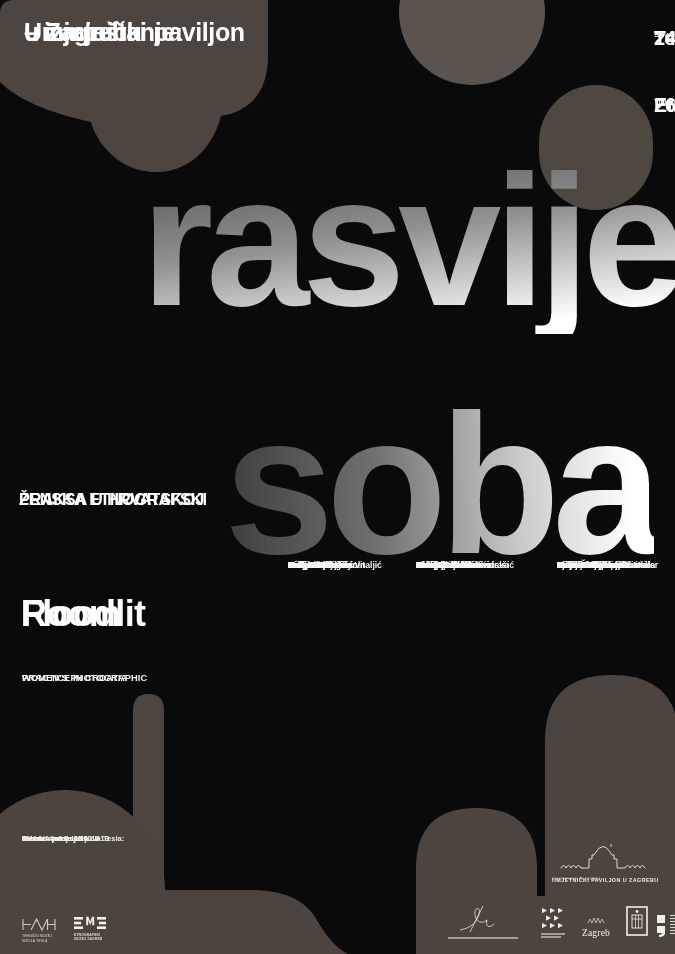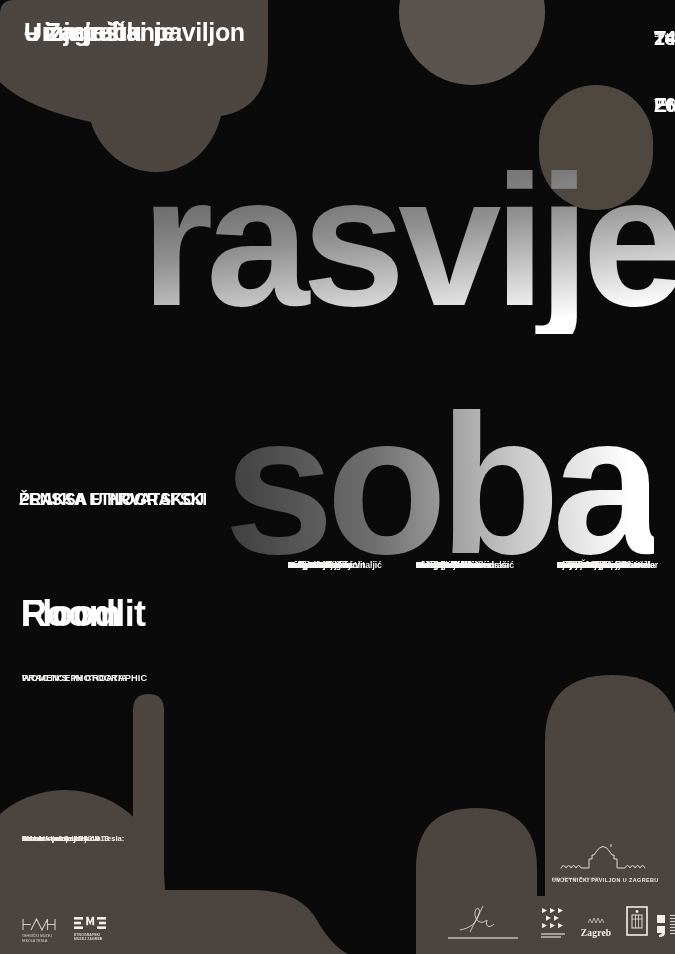--- a/index.html
+++ b/index.html
@@ -50,21 +50,21 @@
   
   .muslogo{z-index:3;}
   .cap{position:static;font-size:3.4px;line-height:4.6px;letter-spacing:0.04em;color:rgba(243,239,234,0.85);font-weight:700;white-space:nowrap;}
   .tm-logo{left:22px;top:918px;}
   .em-logo{left:74px;top:916px;}
   .pav-logo{left:552px;top:843px;width:118px;text-align:center;z-index:3;}
   .pav-cap{position:static;display:block;font-size:5.4px;line-height:7px;letter-spacing:0.08em;font-weight:700;color:#efeae4;white-space:nowrap;}
   .pav-sub{position:static;display:block;font-size:3.2px;line-height:5px;letter-spacing:0.12em;color:rgba(235,228,220,0.6);white-space:nowrap;}
   .partners{left:448px;top:902px;width:227px;height:48px;z-index:3;}
   .bar{background:rgba(235,230,224,0.55);height:1.6px;}
-  .zagreb-word{font-family:"Liberation Serif","DejaVu Serif",serif;font-size:9.5px;color:#f3efe9;letter-spacing:0.02em;font-weight:bold;}
+  .zagreb-word{font-family:"Liberation Serif","DejaVu Serif",serif;font-size:9.5px;color:#f3efe9;letter-spacing:0.02em;}
   svg{overflow:visible;}
 </style>
 </head>
 <body>
 
 <div id="poster">
 
   <svg class="blobs" width="675" height="954" viewBox="0 0 675 954">
     <path fill="#4d4640" d="M0,14 Q0,0 14,0 L268,0 L268,56 C268,96 246,112 221,116 C212,152 184,174 152,172 C119,170 97,144 91,122 C50,113 18,100 0,82 Z"></path>
     <circle fill="#5b544e" cx="472" cy="12" r="73"></circle>

